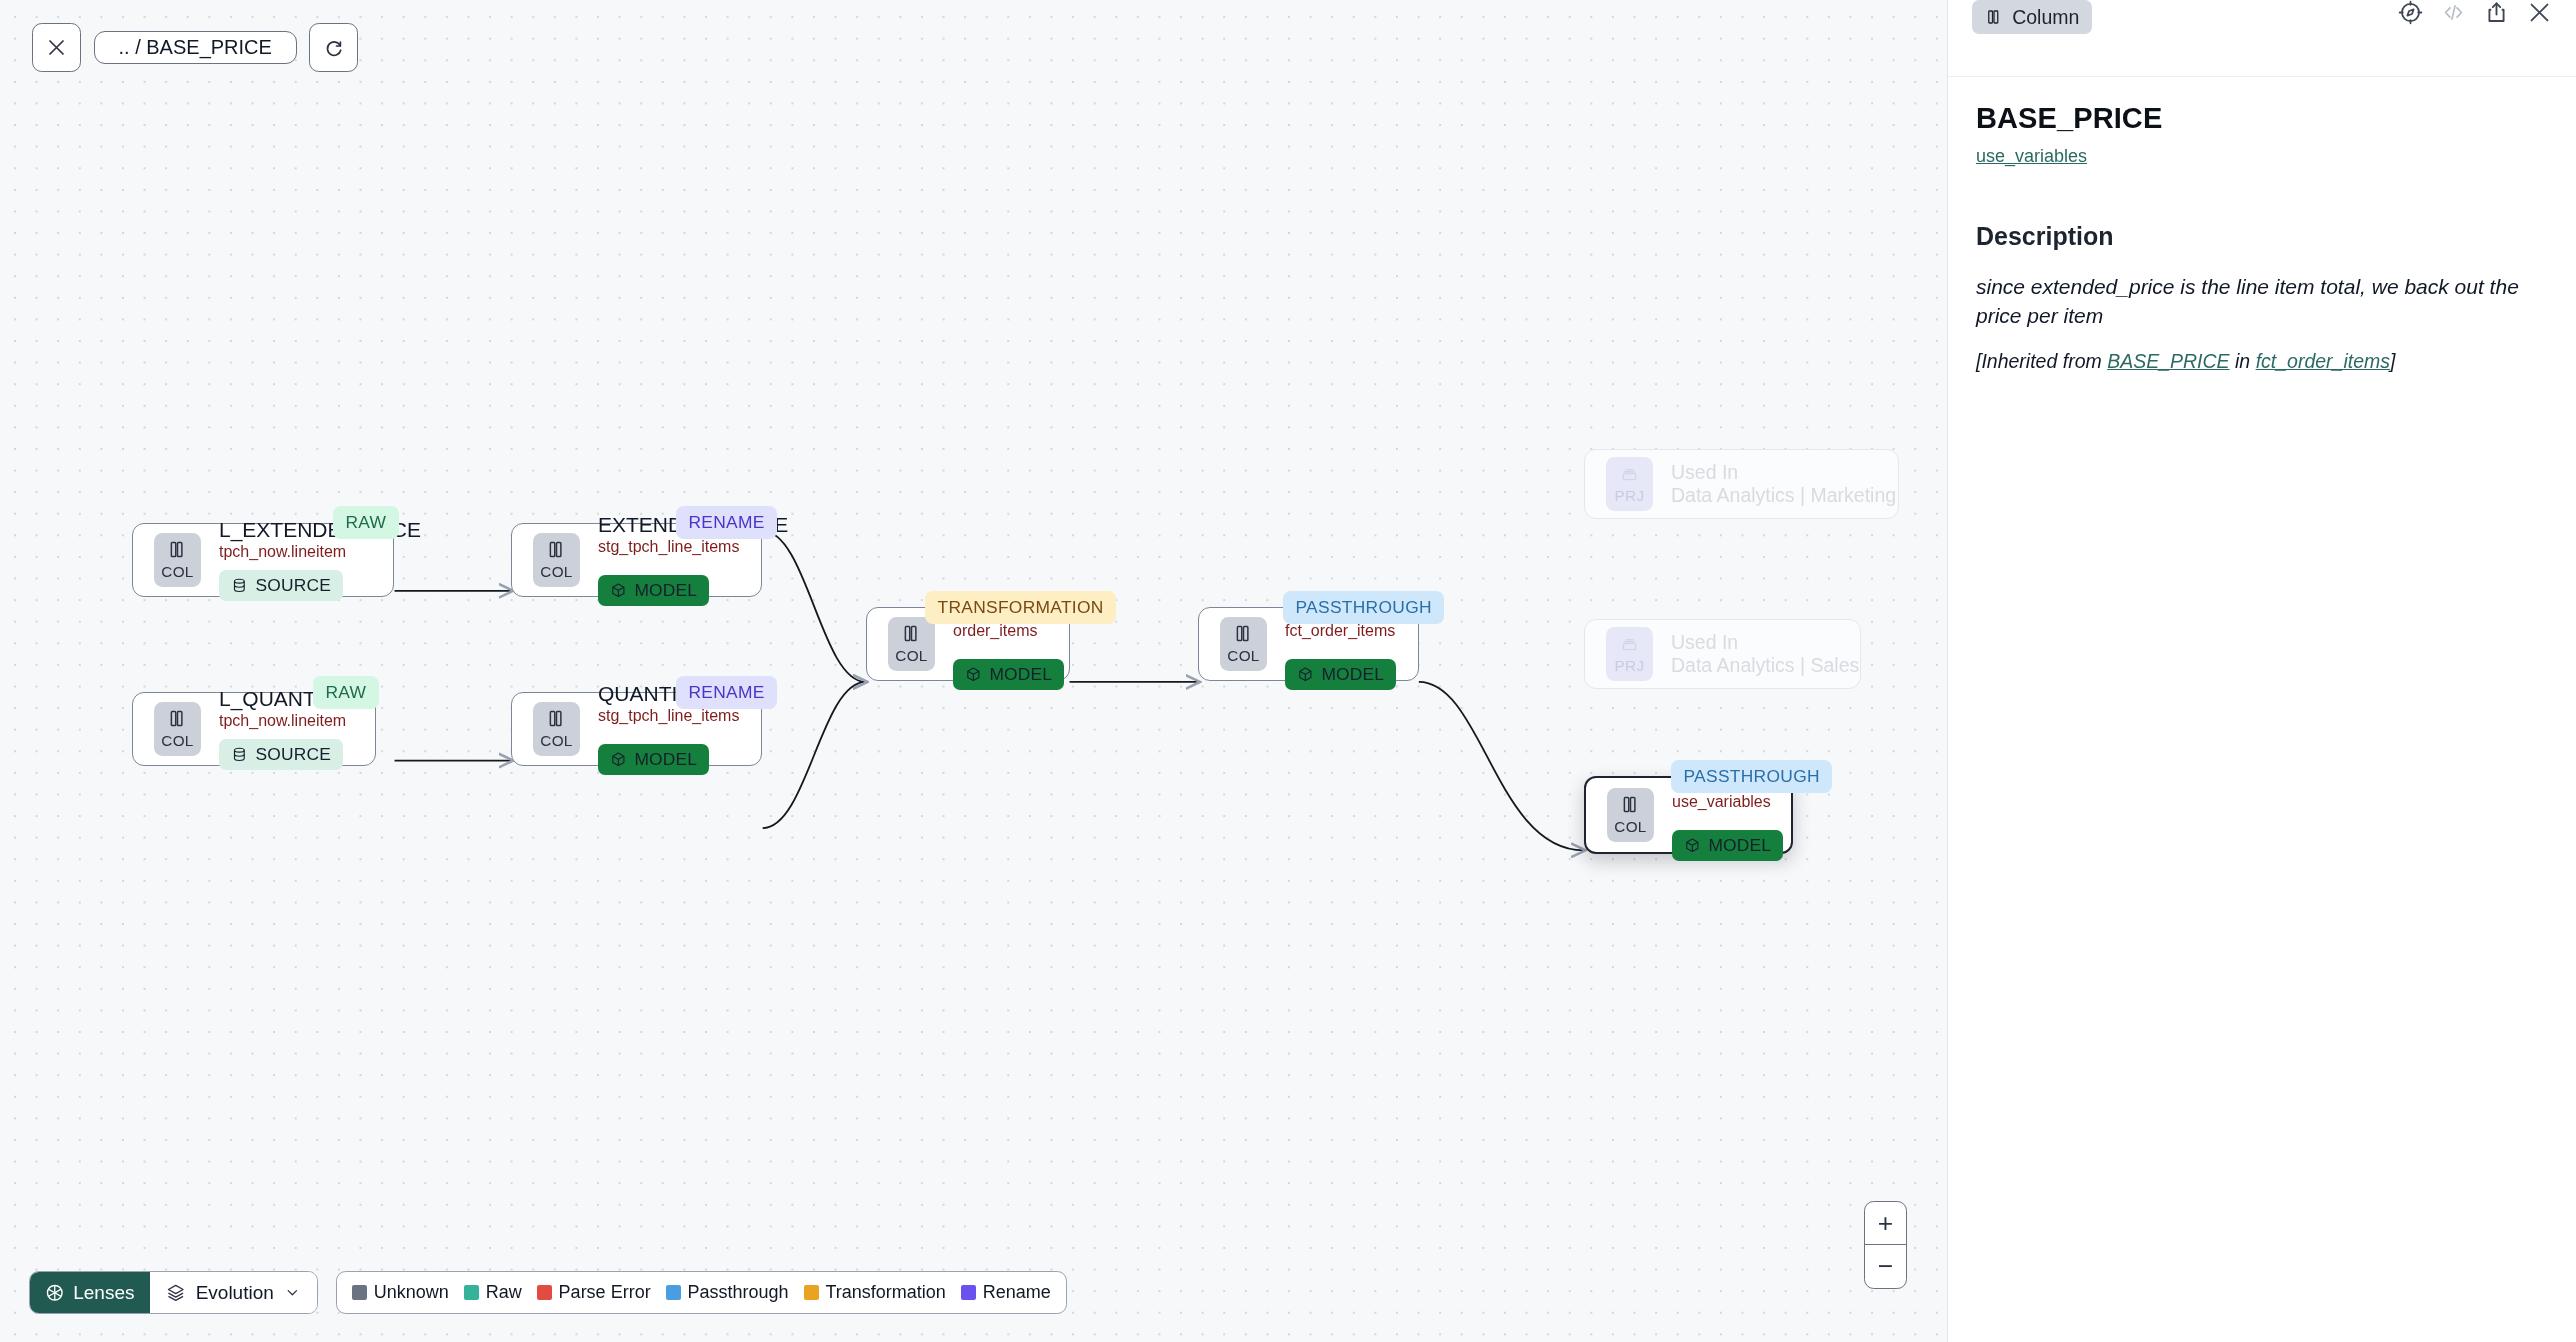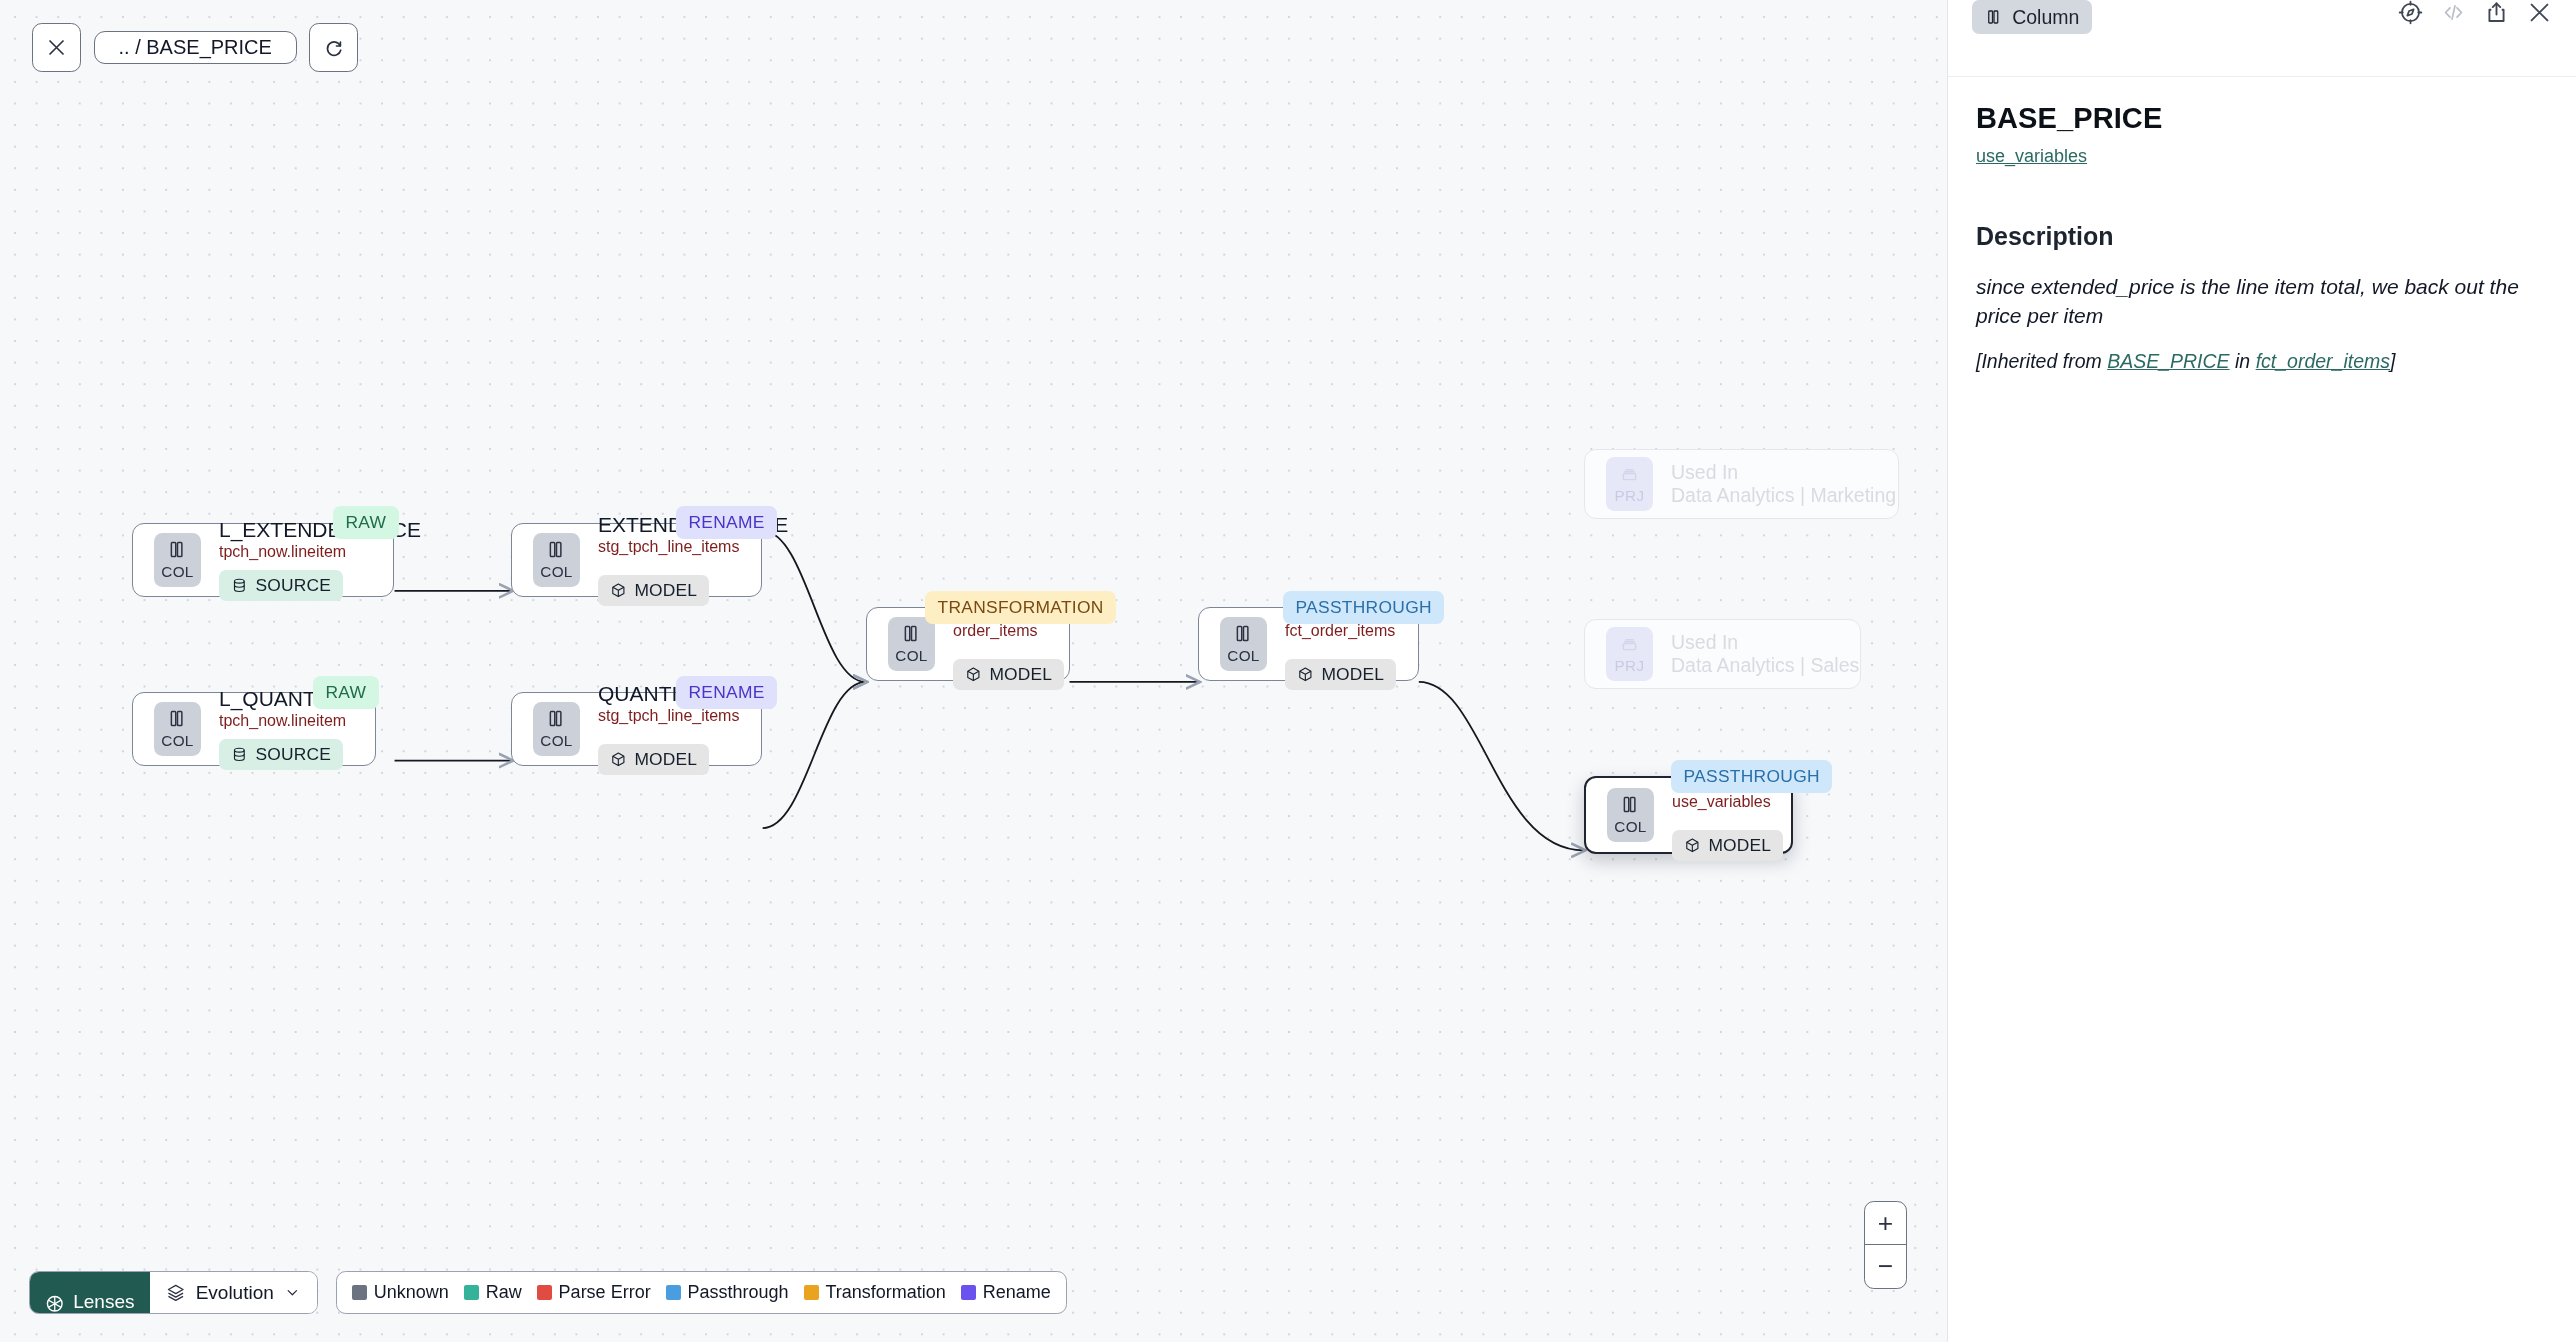--- a/index.html
+++ b/index.html
@@ -75,21 +75,21 @@
   .node.ghost .node-title { color: #d9dbe2; font-size: 19.5px; }
   .node.ghost .node-sub { color: #d9dbe2; font-size: 19.5px; }
 
   .kind-badge {
     margin-top: 6.3px; align-self: flex-start;
     display: inline-flex; align-items: center; gap: 7.7px;
     height: 31px; padding: 0 12px; border-radius: 7px;
     font-size: 17.4px; letter-spacing: 0.2px; white-space: nowrap;
   }
   .kind-source { background: #d8efe6; color: #16202c; }
-  .kind-model  { background: #e5e5e5; color: #16202c; margin-top: 16px; }
+  .kind-model  { background: #15803d; color: #16202c; margin-top: 16px; }
 
   .type-badge {
     position: absolute; height: 33px; border-radius: 7.7px;
     display: flex; align-items: center; justify-content: center;
     padding: 0 12.5px; font-size: 17.4px; letter-spacing: 0.3px;
     z-index: 30; white-space: nowrap; cursor: pointer;
   }
   .tb-raw            { background: #d4f7e4; color: #1f6b4a; }
   .tb-rename         { background: #dfe0fb; color: #4b34c9; }
   .tb-transformation { background: #fdeec4; color: #7a4a12; }
@@ -97,21 +97,21 @@
 
   svg.edges { position: absolute; left: 0; top: 0; width: 1947px; height: 1343px; z-index: 10; pointer-events: none; }
 
   
   .bl-bar { position: absolute; left: 29px; bottom: 29px; display: flex; gap: 18px; align-items: center; z-index: 40; }
   .lens-group {
     display: flex; align-items: stretch; height: 43px;
     border: 1.1px solid #9aa2b1; border-radius: 9.7px; overflow: hidden; background: #fff;
   }
   .lens-btn {
-    background: #215a50; color: #ffffff; display: flex; align-items: flex-end; gap: 8.4px;
+    background: #215a50; color: #ffffff; display: flex; align-items: center; gap: 8.4px;
     padding: 0 15.3px; font-size: 19px; cursor: pointer;
   }
   .evo-btn {
     background: #ffffff; color: #111827; display: flex; align-items: center; gap: 9.7px;
     padding: 0 16.7px; font-size: 19px; cursor: pointer;
   }
   .legend {
     height: 43px; border: 1.1px solid #9aa2b1; border-radius: 9.7px; background: #fff;
     display: flex; align-items: center; gap: 15.3px; padding: 0 15.3px;
   }

